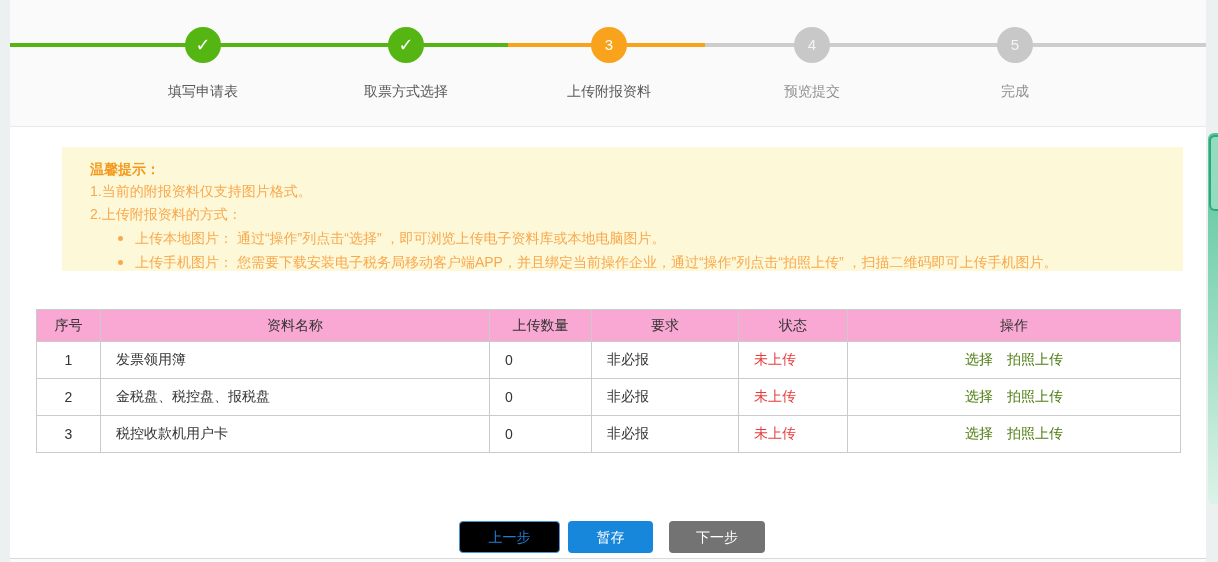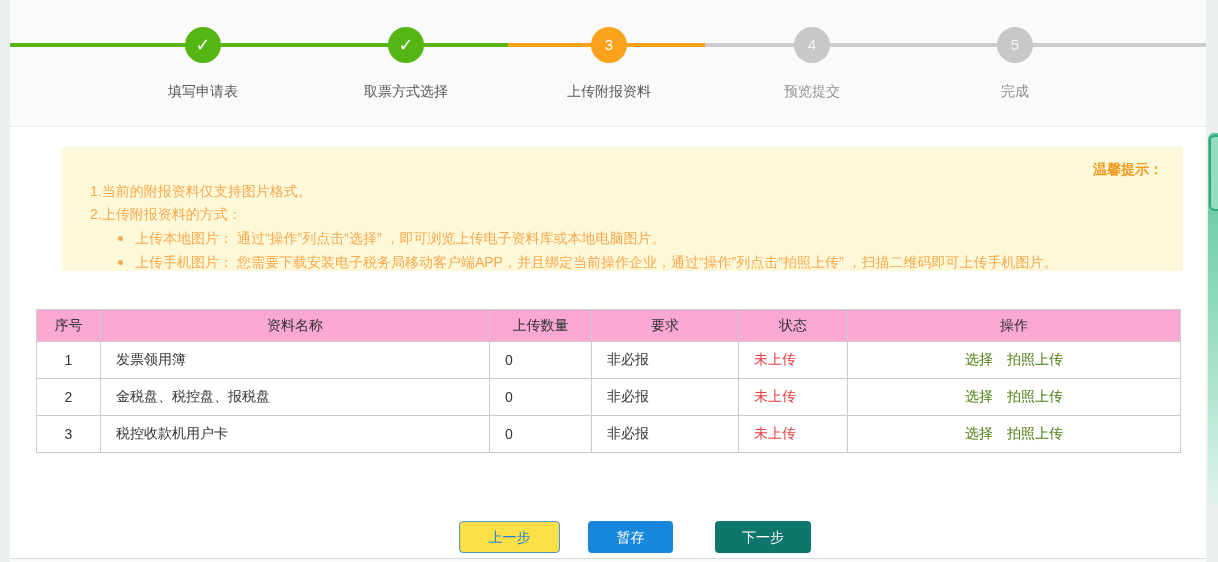--- a/index.html
+++ b/index.html
@@ -26,43 +26,43 @@
     color:#fff; text-align:center; line-height:36px; font-size:15px; }
   .step-circle.done { background:#55b513; font-size:18px; font-weight:bold; }
   .step-circle.current { background:#f9a21b; }
   .step-circle.pending { background:#c8c8c8; color:#f4f4f4; }
   .step-label { position:absolute; top:83px; width:160px; text-align:center; font-size:14px; color:#595959; }
   .step-label.pending { color:#919191; }
 
   
   .tip { position:absolute; left:62px; top:147px; width:1121px; height:124px;
     background:#fdf8d8; padding:11px 20px 0 28px; font-size:14px; color:#f9a84e; }
-  .tip-title { color:#f2991e; font-weight:bold; line-height:22px;text-align:right; }
+  .tip-title { color:#f2991e; font-weight:bold; line-height:22px; }
   .tip-line { line-height:23px; }
   .tip-bullet { position:relative; padding-left:45px; line-height:24px; white-space:nowrap; }
   .dot { position:absolute; left:28px; top:10px; width:5px; height:5px; border-radius:50%; background:#f9a84e; }
 
   
   table.mat { position:absolute; left:36px; top:309px; width:1144px;
     border-collapse:collapse; table-layout:fixed; font-size:14px; color:#333; }
   table.mat th, table.mat td { border:1px solid #cbcbcb; font-weight:normal; }
   table.mat th { height:32px; background:#f9a8d4; text-align:center; }
   table.mat td { height:37px; background:#fff; }
   td.c-index { text-align:center; }
   td.c-name, td.c-count, td.c-req, td.c-status { text-align:left; padding-left:15px; }
   td.c-status { color:#e73c3c; }
   td.c-actions { text-align:center; }
   .action-link { color:#4d7c0f; cursor:pointer; margin:0 5px; text-decoration:none; }
 
   
   .btn-row { position:absolute; left:459px; top:521px; display:flex; align-items:center; }
   .btn { height:32px; border-radius:4px; font-size:14px; text-align:center; line-height:30px; cursor:pointer; }
-  .btn-prev { width:101px; background:#fde047; border:1px solid #4b94da; color:#1f7fd6; margin-right:28px; }
+  .btn-prev { width:101px; background:#000000; border:1px solid #4b94da; color:#1f7fd6; margin-right:8px; }
   .btn-save { width:85px; background:#1787db; border:none; color:#fff; margin-right:16px; }
-  .btn-next { width:96px; background:#0f766e; border:none; color:#fff;margin-left:26px; }
+  .btn-next { width:96px; background:#737373; border:none; color:#fff; }
 
   .bottom-line { position:absolute; left:0; top:558px; width:1218px; height:1px; background:#d9d9d9; }
   .bottom-pad { position:absolute; left:0; top:559px; width:1218px; height:3px; background:#fafafa; }
 </style>
 </head>
 <body>
 
 <div class="page">
 
   <div class="steps">

